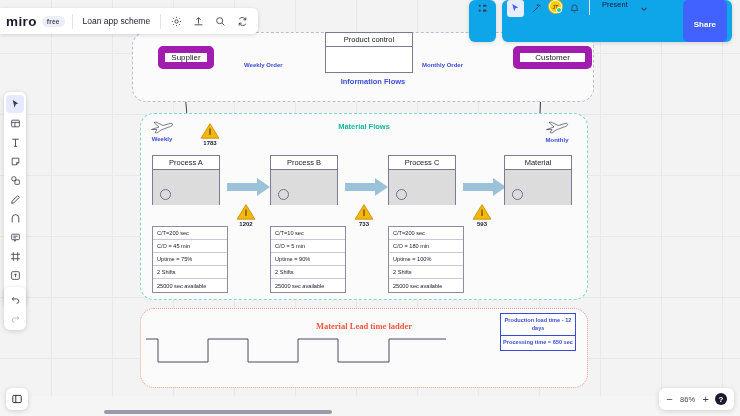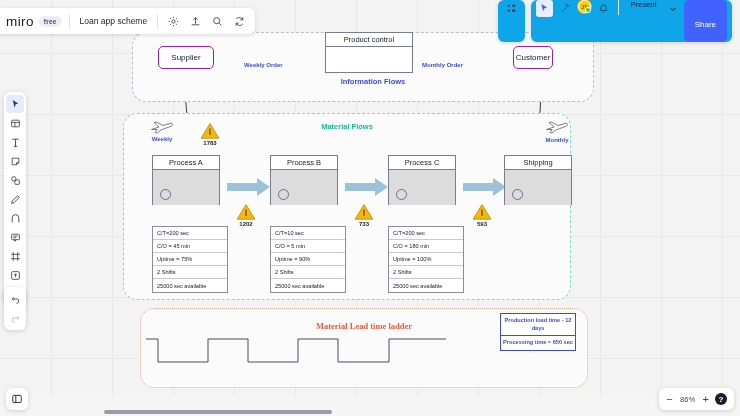--- a/index.html
+++ b/index.html
@@ -23,21 +23,21 @@
   }
 
   
   .topbar-left {
     position: absolute; left: 0; top: 8px; height: 26px;
     background: #fff; border-radius: 0 6px 6px 0;
     box-shadow: 0 1px 4px rgba(0,0,0,.14);
     display: flex; align-items: center; padding: 0 7px 0 6px; gap: 5px;
     z-index: 30;
   }
-  .miro-logo { font-size: 13.5px; font-weight: 400; color: #1b1b2e; letter-spacing: .4px; }
+  .miro-logo { font-size: 13.5px; font-weight: 700; color: #1b1b2e; letter-spacing: .4px; }
   .free-pill {
     background: #eceef5; color: #4b4b66; font-size: 6.5px; font-weight: 700;
     border-radius: 8px; padding: 2px 5px 2px 5px; letter-spacing: .2px;
   }
   .tb-div { width: 1px; height: 15px; background: #e2e2ea; margin: 0 2px; }
   .board-title { font-size: 8.5px; color: #1b1b2e; white-space: nowrap; padding: 0 3px; }
   .tb-icon { width: 17px; height: 17px; display: flex; align-items: center; justify-content: center; border-radius: 3px; cursor: pointer; }
   .tb-icon svg { width: 11px; height: 11px; display: block; }
 
   .topbar-right { position: absolute; right: 8px; top: 8px; height: 26px; display: flex; align-items: center; gap: 6px; z-index: 30; }
@@ -49,22 +49,22 @@
   .avatar {
     width: 13px; height: 13px; border-radius: 50%; background: #ffcc00;
     border: 1.5px solid #ffffff; box-shadow: 0 0 0 1px #e0b400;
     font-size: 5px; color: #6b5200; display:flex; align-items:center; justify-content:center; font-weight:700;
     position: relative;
   }
   .avatar::after{content:"";position:absolute;right:-1px;bottom:-1px;width:4px;height:4px;border-radius:50%;background:#2ecc71;border:1px solid #fff;}
   .present-btn { font-size: 7.5px; color: #1b1b2e; padding: 0 6px; cursor: pointer; white-space: nowrap; }
   .caret-btn { width: 13px; height: 18px; display:flex;align-items:center;justify-content:center;cursor:pointer;border-radius:3px;}
   .share-btn {
-    background: #4262ff; color: #fff; font-size: 8px; font-weight: 400;
-    border-radius: 5px; padding: 20px 11px; cursor: pointer; border: none;
+    background: #4262ff; color: #fff; font-size: 8px; font-weight: 700;
+    border-radius: 5px; padding: 20px 11px; cursor: pointer; border: none; margin-left: 28px;
   }
 
   
   .lefttool {
     position: absolute; left: 4px; top: 92px; width: 22px;
     background: #fff; border-radius: 6px; box-shadow: 0 1px 5px rgba(0,0,0,.16);
     display: flex; flex-direction: column; align-items: center; padding: 3px 0; gap: 1px; z-index: 30;
   }
   .lt-item { width: 18px; height: 18px; display:flex;align-items:center;justify-content:center;border-radius:4px;cursor:pointer;}
   .lt-item.selected { background: #e7eafd; }
@@ -96,36 +96,36 @@
     font-size:8px;font-weight:700;display:flex;align-items:center;justify-content:center;cursor:pointer;
   }
   .hscroll {
     position:absolute; left:104px; bottom:2px; width:228px; height:4px;
     background:#9a9aa8; border-radius:3px; z-index:30;
   }
 
   
   .frame { position: absolute; border-radius: 14px; background: #fbfbfb; }
   .frame.info { left: 132px; top: 32px; width: 462px; height: 70px; border: 1.2px dashed #b9bcd6; }
-  .frame.material { left: 123px; top: 113px; width: 448px; height: 187px; border: 1.2px dashed #7fd9c4; }
+  .frame.material { left: 140px; top: 113px; width: 448px; height: 187px; border: 1.2px dashed #7fd9c4; }
   .frame.ladder { left: 140px; top: 308px; width: 448px; height: 80px; border: 1.2px dotted #f0a090; font-family: Liberation Serif, serif; }
 
   .frame-title { position: absolute; font-size: 7.5px; font-weight: 700; white-space: nowrap; }
   .ft-info { color: #3b4bd8; left: 50%; transform: translateX(-50%); top: 44px; padding-left: 20px; }
   .ft-material { color: #17b89a; left: 50%; transform: translateX(-50%); top: 8px; }
   .ft-ladder { color: #f4563c; left: 50%; transform: translateX(-50%); top: 12px; font-size: 8.5px; }
 
   
   .node {
-    position: absolute; background: #fff; border: 1px solid #a21caf; border-radius: 5px;
+    position: absolute; background: #fff; border: 7px solid #a21caf; border-radius: 5px;
     display: flex; align-items: center; justify-content: center;
     font-size: 8px; color: #20202e;
   }
   #supplier { left: 158px; top: 46px; width: 56px; height: 23px; }
-  #customer { left: 513px; top: 46px; width: 40px; height: 23px; }
+  #customer { left: 513px; top: 46px; width: 79px; height: 23px; }
 
   .prodctrl { position: absolute; left: 325px; top: 32px; width: 88px; height: 41px; border: 1px solid #7a7a92; background:#fff;}
   .prodctrl .hdr { height: 14px; border-bottom: 1px solid #7a7a92; display:flex;align-items:center;justify-content:center;font-size:7.5px;color:#20202e;}
 
   .flow-lbl { position: absolute; font-size: 6px; font-weight: 700; color: #3b4bd8; white-space: nowrap; }
 
   
   .proc {
     position: absolute; width: 68px; height: 50px;
     border: 1px solid #7b7b93; background: #fff;
@@ -312,21 +312,21 @@
         <div class="p-circ"></div>
       </div>
   </div>
   <div class="proc" id="procC">
     <div class="p-hdr">Process C</div>
     <div class="p-body">
         <div class="p-circ"></div>
       </div>
   </div>
   <div class="proc" id="shipping">
-    <div class="p-hdr">Shipping</div>
+    <div class="p-hdr">Material</div>
     <div class="p-body">
         <div class="p-circ"></div>
       </div>
   </div>
 
   <div class="dtable" id="dtA">
     <div class="row">C/T=200 sec</div>
     <div class="row">C/O = 45 min</div>
     <div class="row">Uptime = 75%</div>
     <div class="row">2 Shifts</div>

